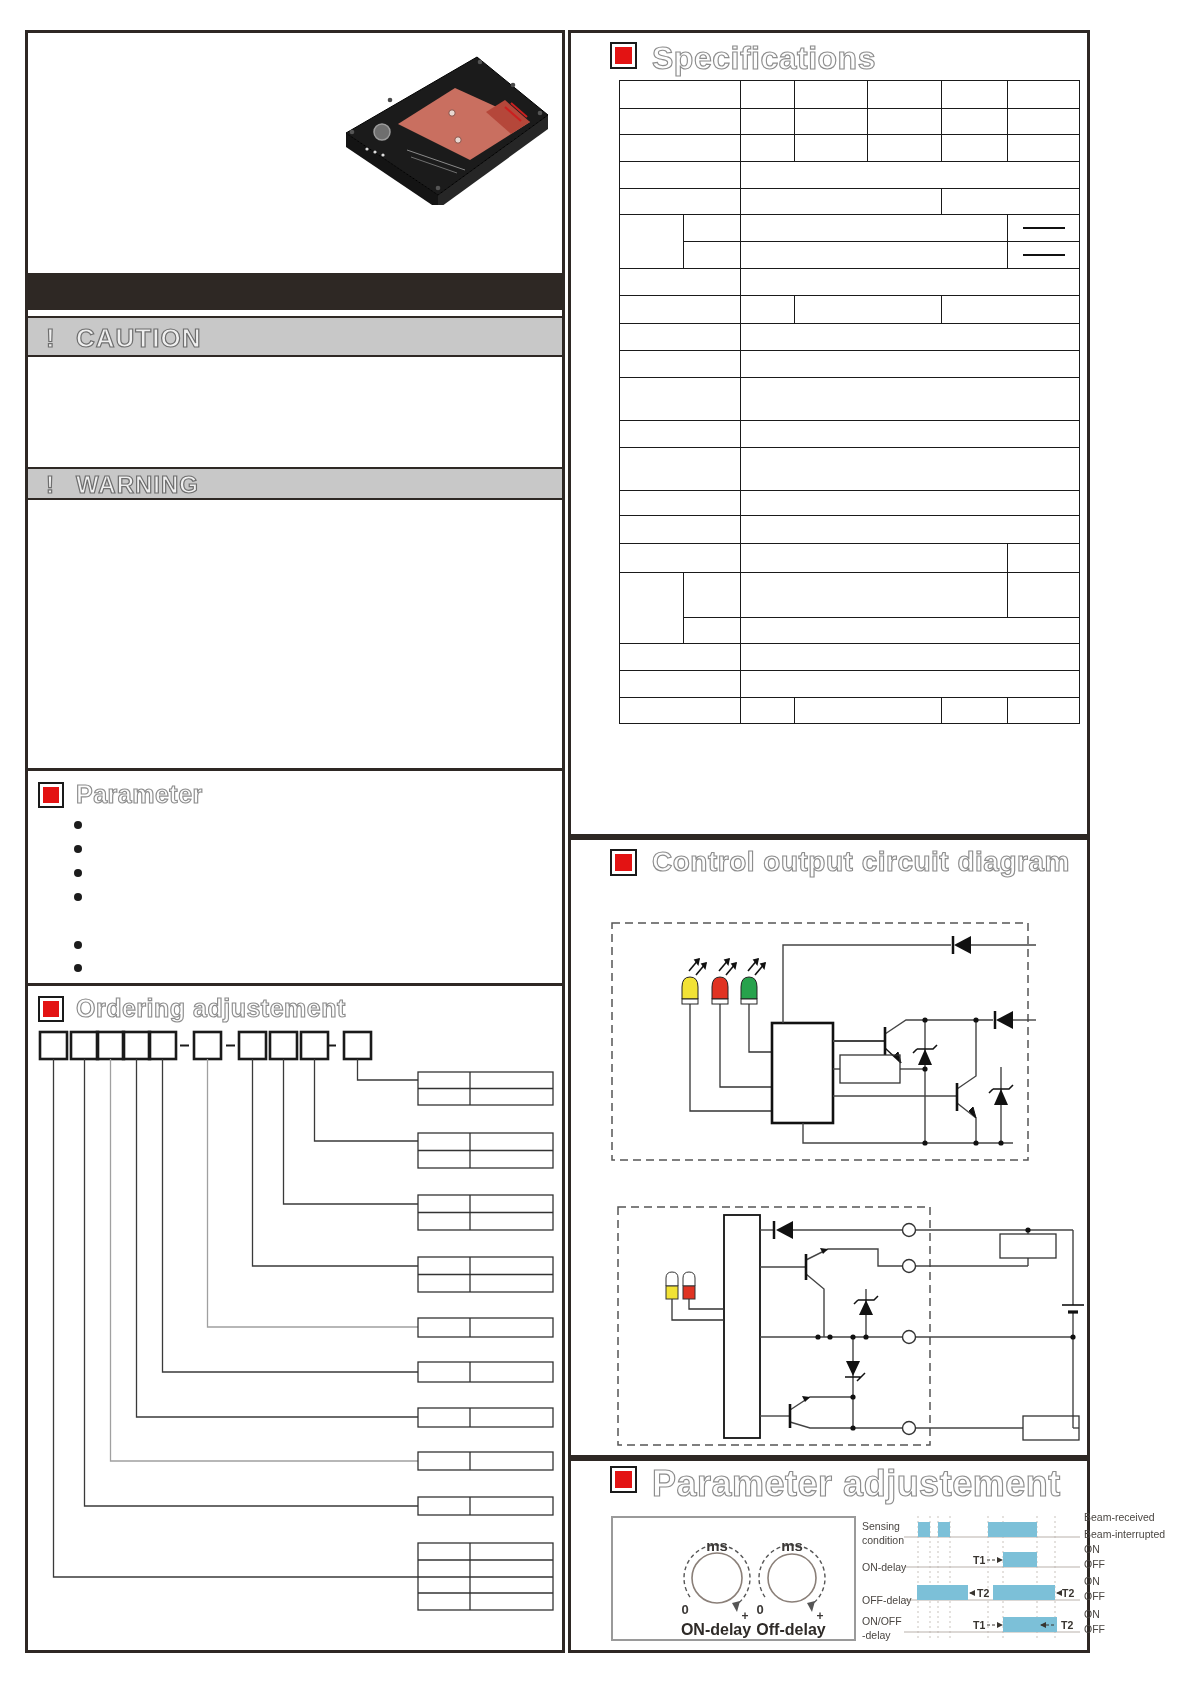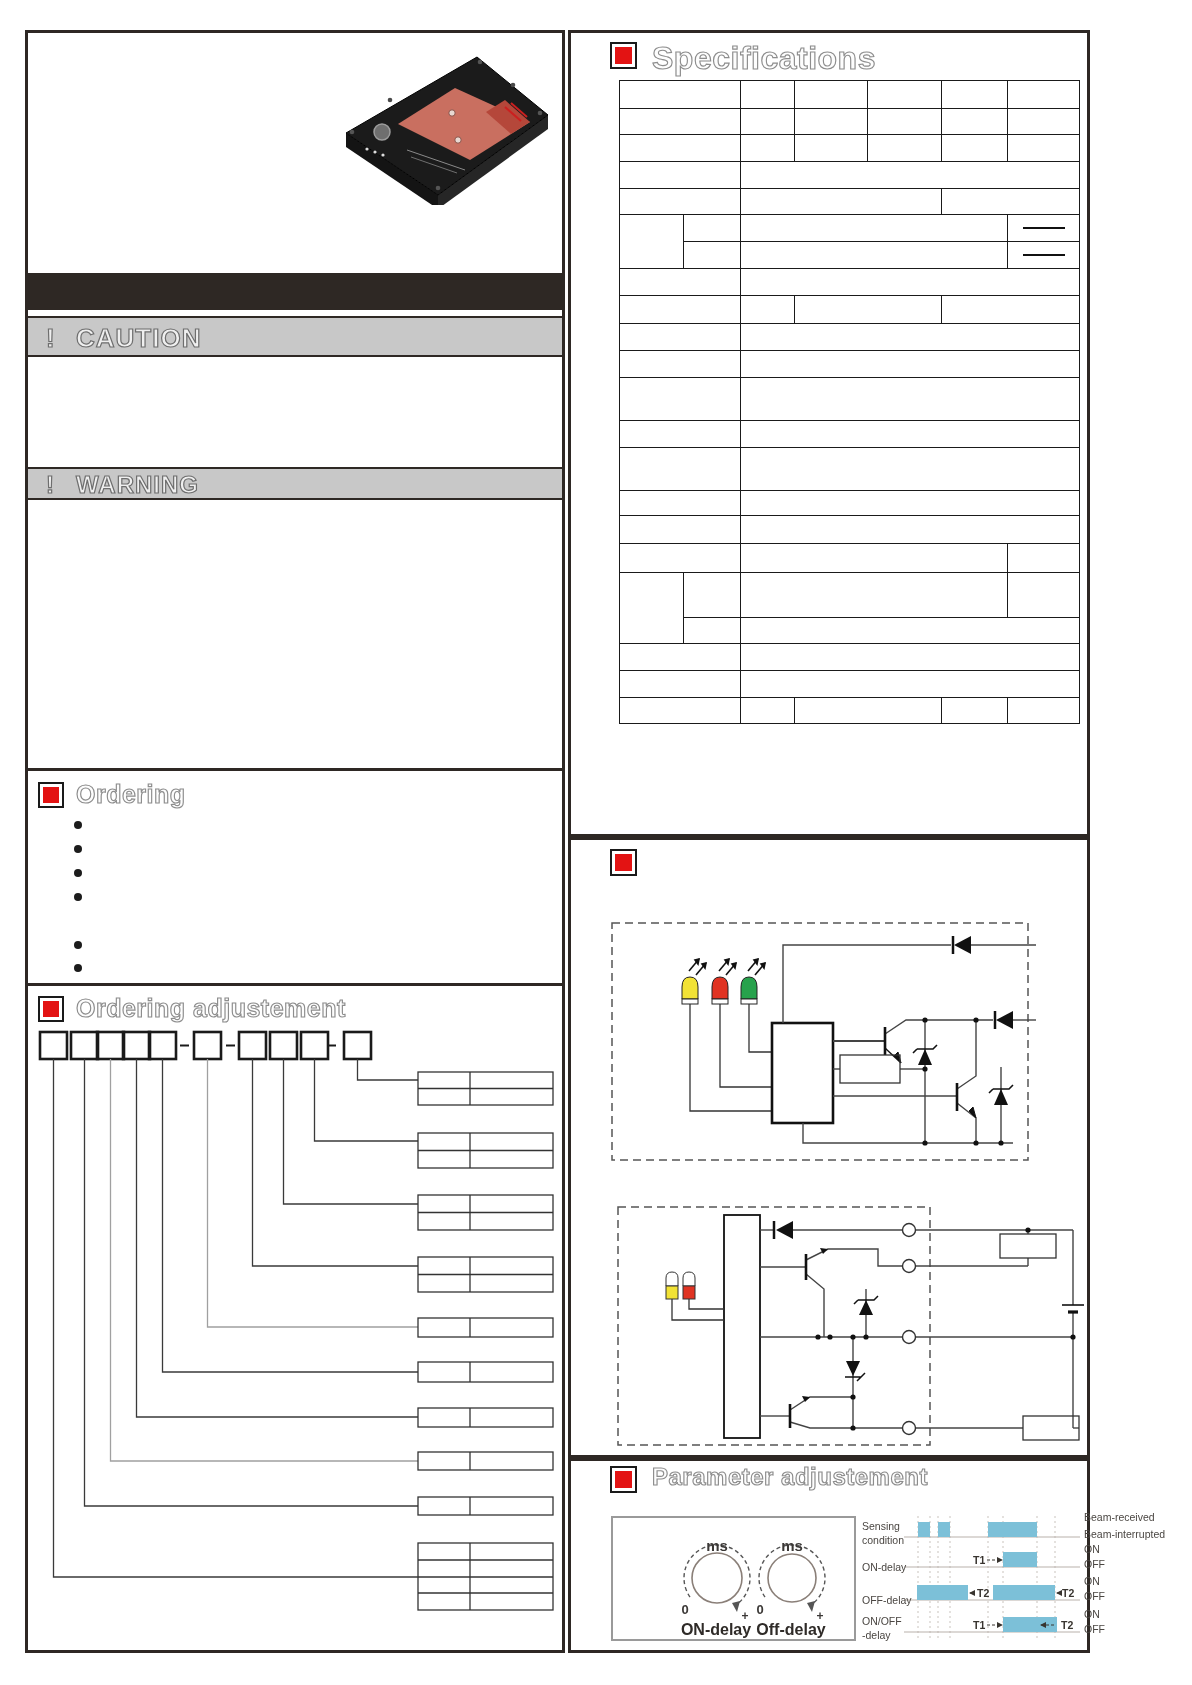--- a/index.html
+++ b/index.html
@@ -60,21 +60,21 @@
 
   <div class="band" style="left:28px;top:467px;width:534px;height:33px;">
     <span class="bhead" style="left:18px;top:2px;font-size:24px;">!</span>
     <span class="bhead" style="left:48px;top:2px;font-size:24px;">WARNING</span>
   </div>
 
   <div class="sep" style="left:25px;top:768px;width:540px;height:3px;"></div>
   <div class="mark" style="left:38px;top:782px;width:26px;height:26px;">
       <i></i>
     </div>
-  <span class="ohead" style="left:76px;top:780px;font-size:25px;">Ordering</span>
+  <span class="ohead" style="left:76px;top:780px;font-size:25px;">Parameter</span>
   <div class="bullet" style="left:74px;top:821px;"></div>
   <div class="bullet" style="left:74px;top:845px;"></div>
   <div class="bullet" style="left:74px;top:869px;"></div>
   <div class="bullet" style="left:74px;top:893px;"></div>
   <div class="bullet" style="left:74px;top:941px;"></div>
   <div class="bullet" style="left:74px;top:964px;"></div>
 
   <div class="sep" style="left:25px;top:983px;width:540px;height:3px;"></div>
   <div class="mark" style="left:38px;top:996px;width:26px;height:26px;">
       <i></i>
@@ -276,20 +276,21 @@
           <td colspan="2"></td>
           <td colspan="1"></td>
           <td colspan="1"></td>
         </tr>
       </tbody>
   </table>
 
   <div class="mark" style="left:610px;top:849px;">
       <i></i>
     </div>
+  <span class="ohead" style="left:652px;top:846px;font-size:28px;">Control output circuit diagram</span>
 
   <svg style="position:absolute;left:568px;top:837px;" width="522" height="621" viewBox="0 0 522 621">
 
     <g>
       <rect x="44" y="86" width="416" height="237" fill="none" stroke="#555" stroke-width="1.5" stroke-dasharray="8 5"></rect>
       <g>
         <path d="M114,162 V150 Q114,140 122,140 Q130,140 130,150 V162 Z" fill="#f2e235" stroke="#222"></path>
         <rect x="114" y="162" width="16" height="5" fill="#fff" stroke="#222"></rect>
         <path d="M144,162 V150 Q144,140 152,140 Q160,140 160,150 V162 Z" fill="#e03322" stroke="#222"></path>
         <rect x="144" y="162" width="16" height="5" fill="#fff" stroke="#222"></rect>
@@ -431,21 +432,21 @@
           <circle cx="298" cy="500" r="2.6"></circle>
         <circle cx="285" cy="560" r="2.6"></circle>
           <circle cx="285" cy="591" r="2.6"></circle>
       </g>
     </g>
   </svg>
 
   <div class="mark" style="left:610px;top:1466px;">
       <i></i>
     </div>
-  <span class="ohead" style="left:652px;top:1463px;font-size:24px;">Parameter adjustement</span>
+  <span class="ohead" style="left:652px;top:1463px;font-size:36px;">Parameter adjustement</span>
 
   <svg style="position:absolute;left:568px;top:1458px;" width="600" height="195" viewBox="0 0 600 195">
 
     <g>
       <rect x="44" y="59" width="243" height="123" fill="#fff" stroke="#9a9a9a" stroke-width="2"></rect>
       <g>
         <circle cx="149" cy="120" r="25" fill="#fff" stroke="#8a7f78" stroke-width="1.6"></circle>
         <path d="M122,139 A33,33 0 1 1 168,147" fill="none" stroke="#555" stroke-width="1.4" stroke-dasharray="4 3"></path>
         <polygon points="164,145 172,143 169,154" fill="#555"></polygon>
         <text x="149" y="93" font-size="15" font-weight="bold" fill="#3b3836" text-anchor="middle">ms</text>

